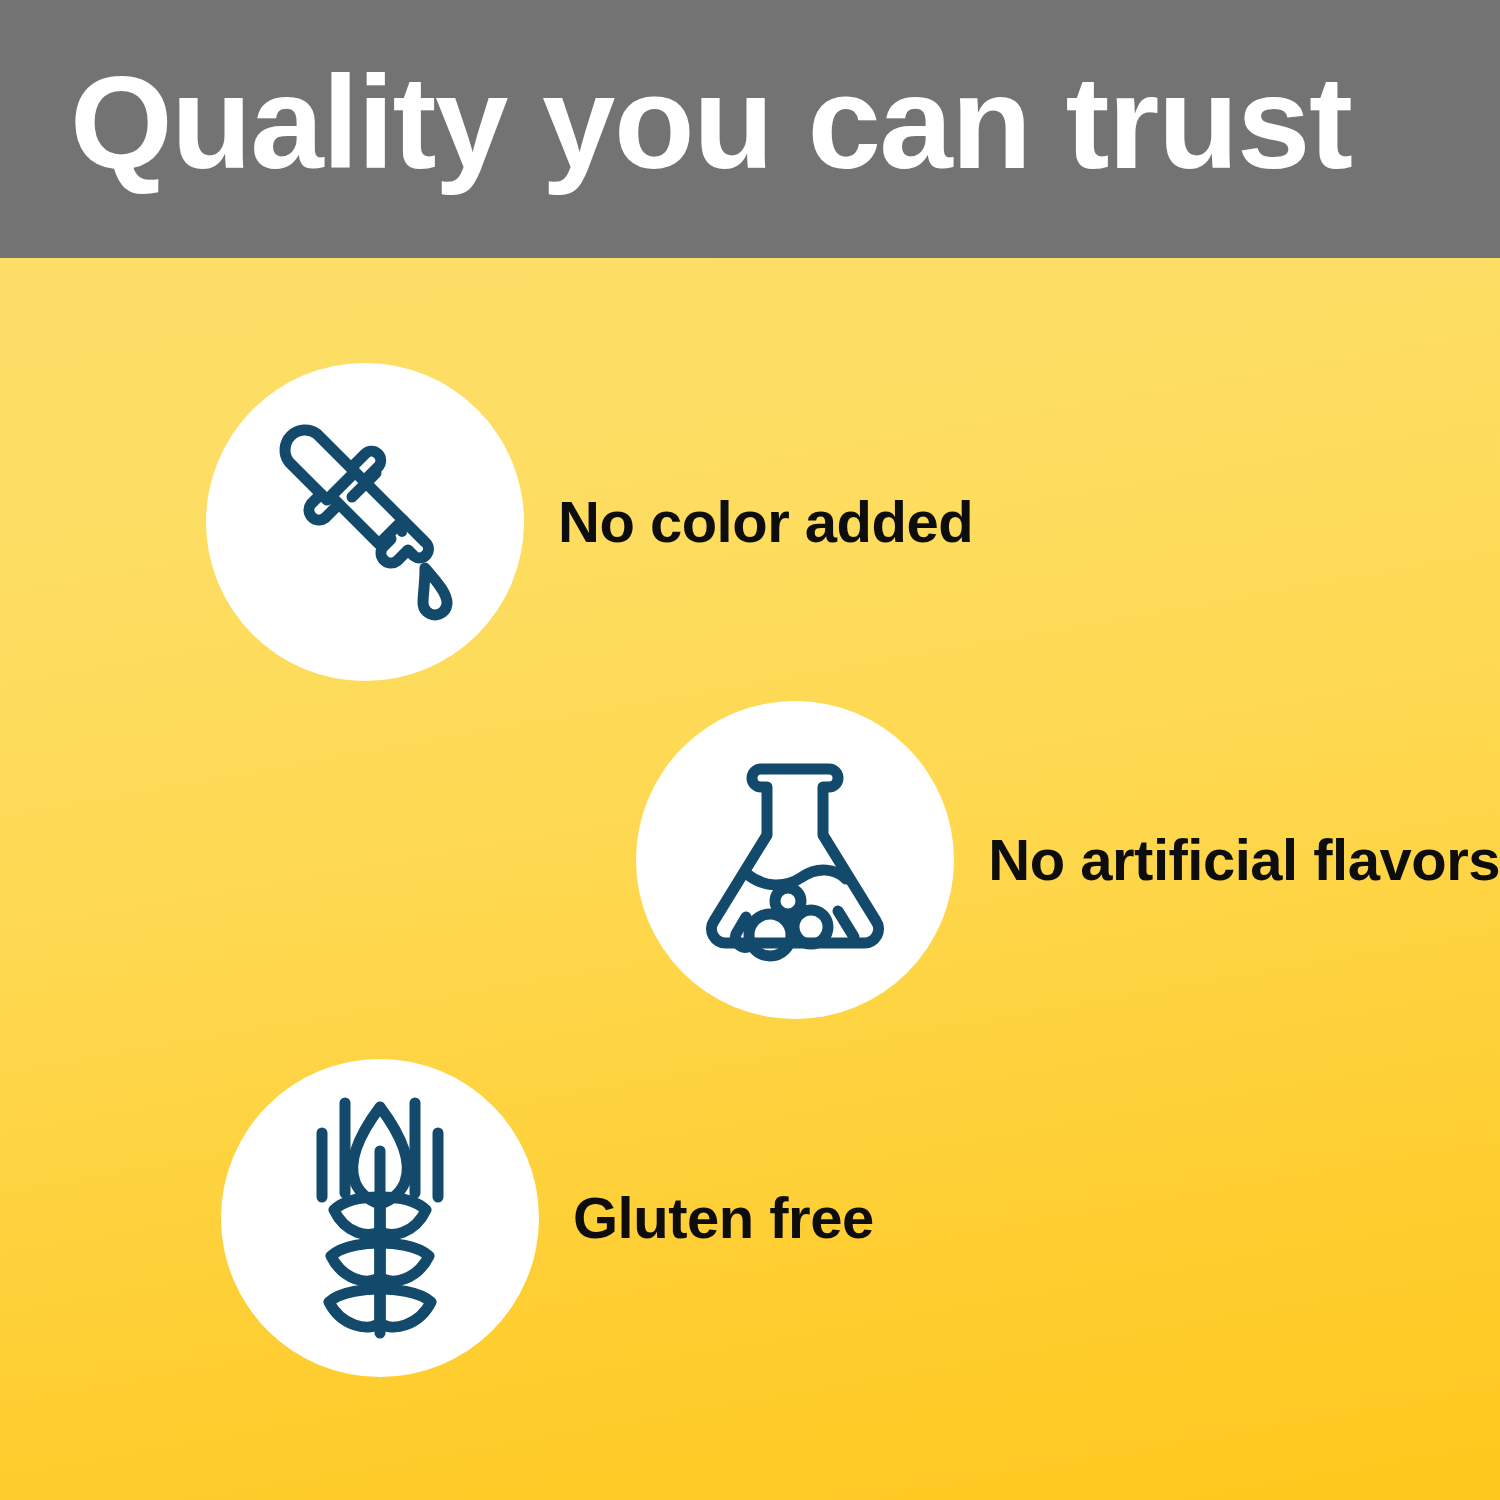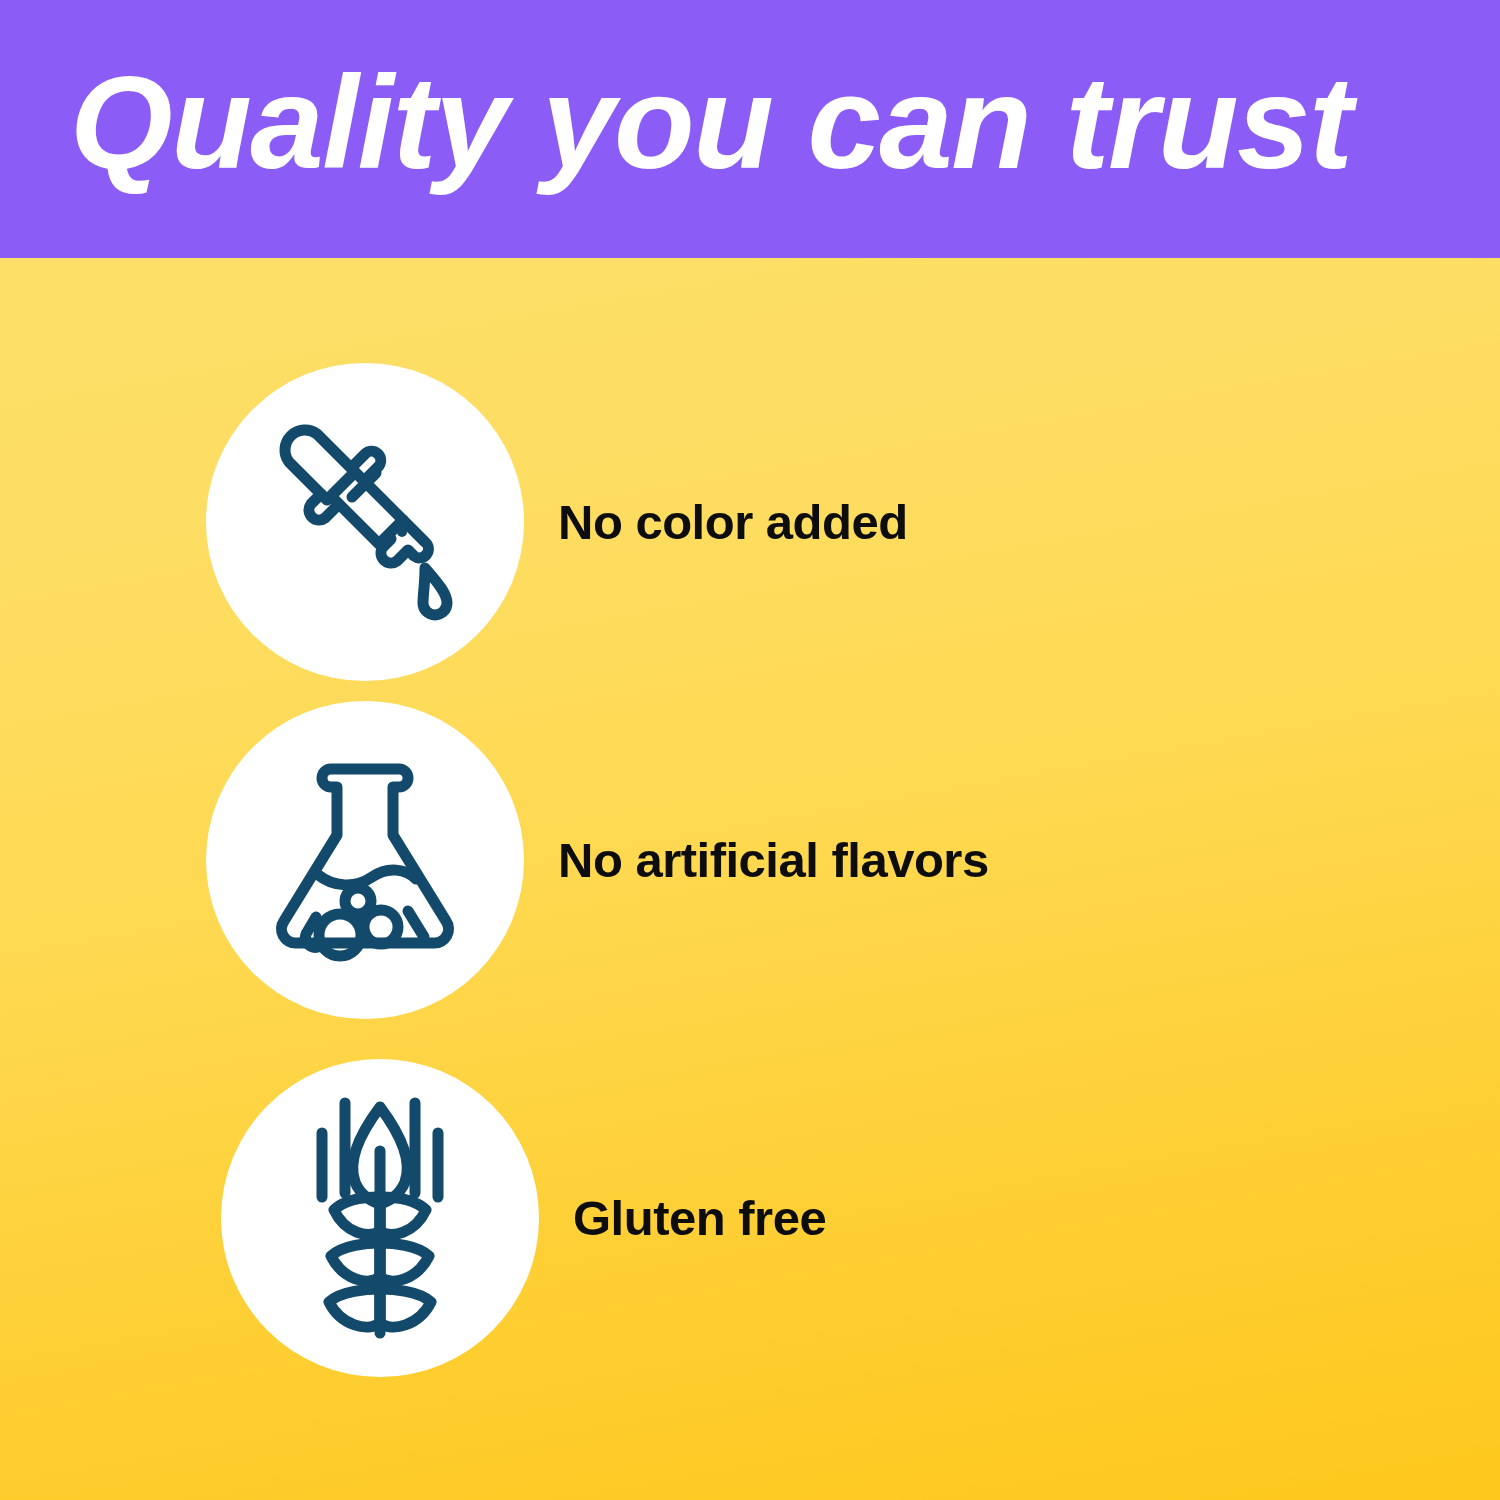--- a/index.html
+++ b/index.html
@@ -15,24 +15,23 @@
     height:1500px;
     overflow:hidden;
   }
 
   
   .header{
     position:absolute;
     left:0; top:0;
     width:1500px;
     height:258px;
-    background:#8b5cf6;
+    background:#737373;
     display:flex;
     align-items:center;
-    font-style:italic;
   }
   .header-title{
     color:#ffffff;
     font-size:132px;
     font-weight:bold;
     letter-spacing:-1.5px;
     line-height:1;
     padding-left:70px;
     white-space:nowrap;
     transform:translateY(-6px);
@@ -61,41 +60,41 @@
 
   .feature-row{
     position:absolute;
     left:0;
     width:1500px;
     height:320px;
     display:flex;
     align-items:center;
   }
   .feature-row.r1{ top:104px; }
-  .feature-row.r2{ top:442px; }
+  .feature-row.r2{ top:442px;justify-content:flex-end; }
   .feature-row.r3{ top:800px;margin-left:15px; }
 
   .icon-circle{
     position:relative;
     margin-left:206px;
     width:318px;
     height:318px;
     border-radius:50%;
     background:#ffffff;
     flex:0 0 auto;
     display:flex;
     align-items:center;
     justify-content:center;
   }
   .icon-circle svg{ display:block; }
 
   .feature-label{
     margin-left:34px;
     color:#0d0d0d;
-    font-size:49px;
+    font-size:58px;
     font-weight:bold;
     letter-spacing:-0.5px;
     line-height:1;
     white-space:nowrap;
   }
 </style>
 </head>
 <body>
 
 <div class="poster">

